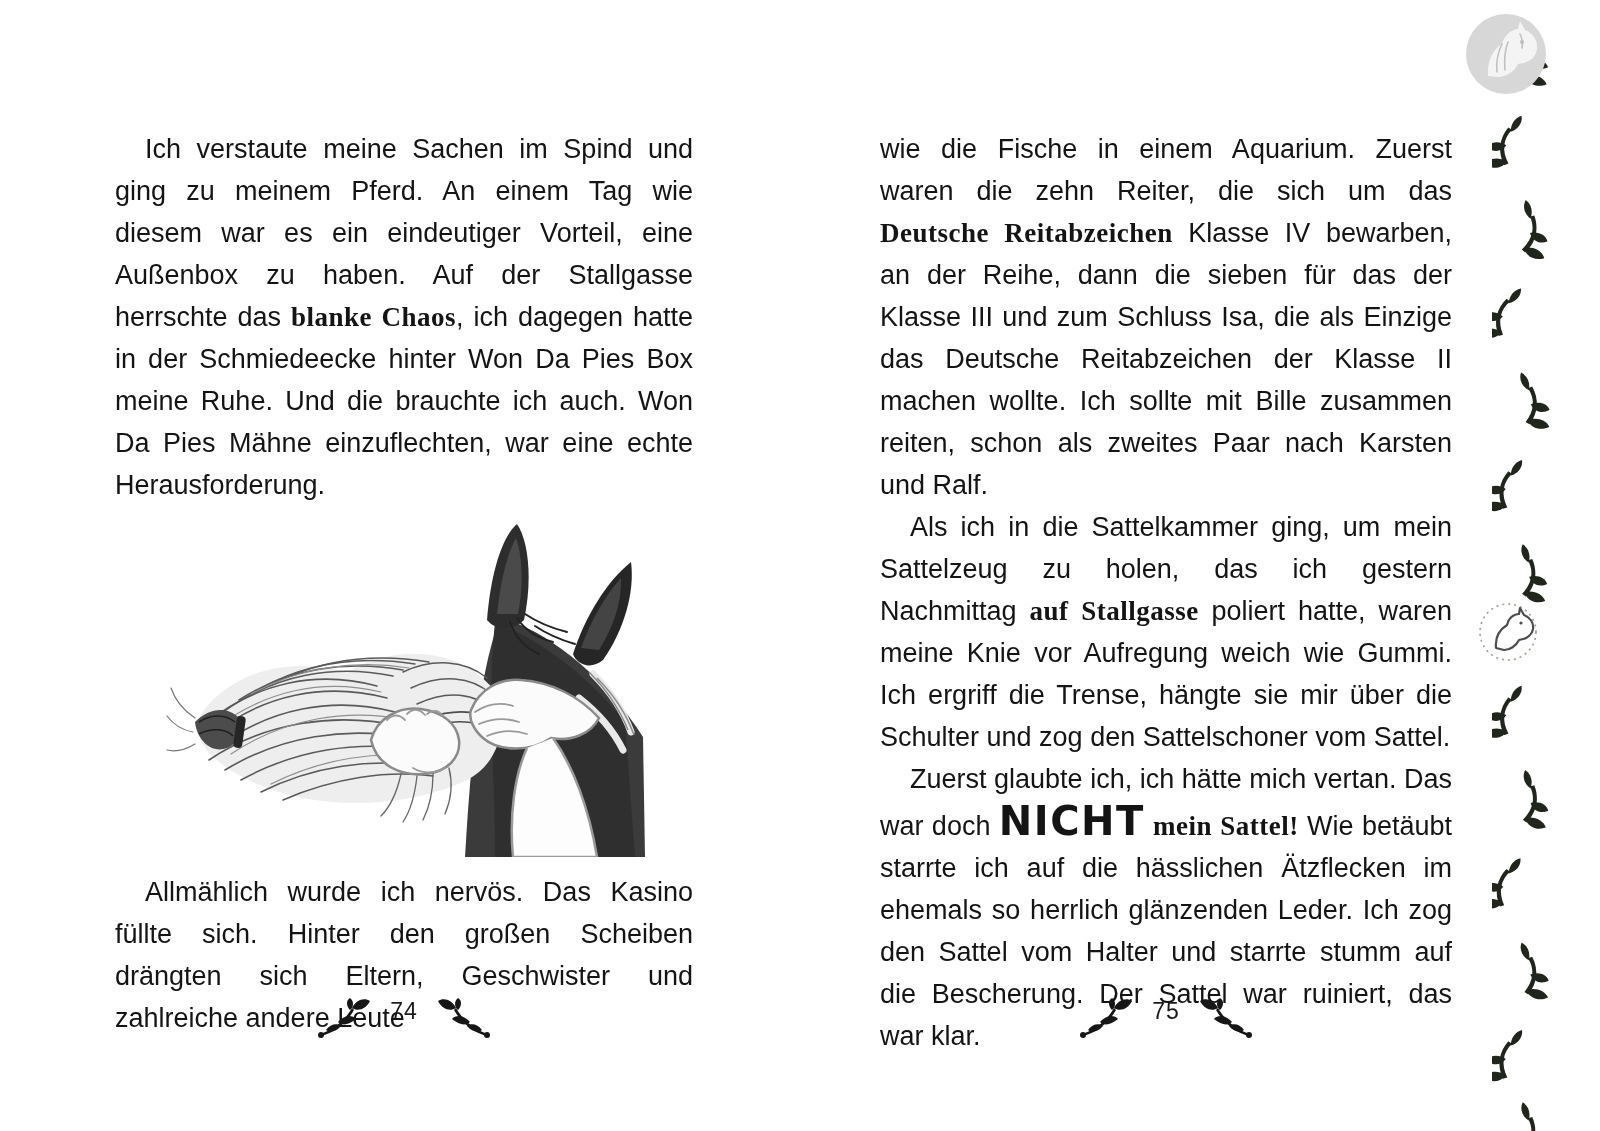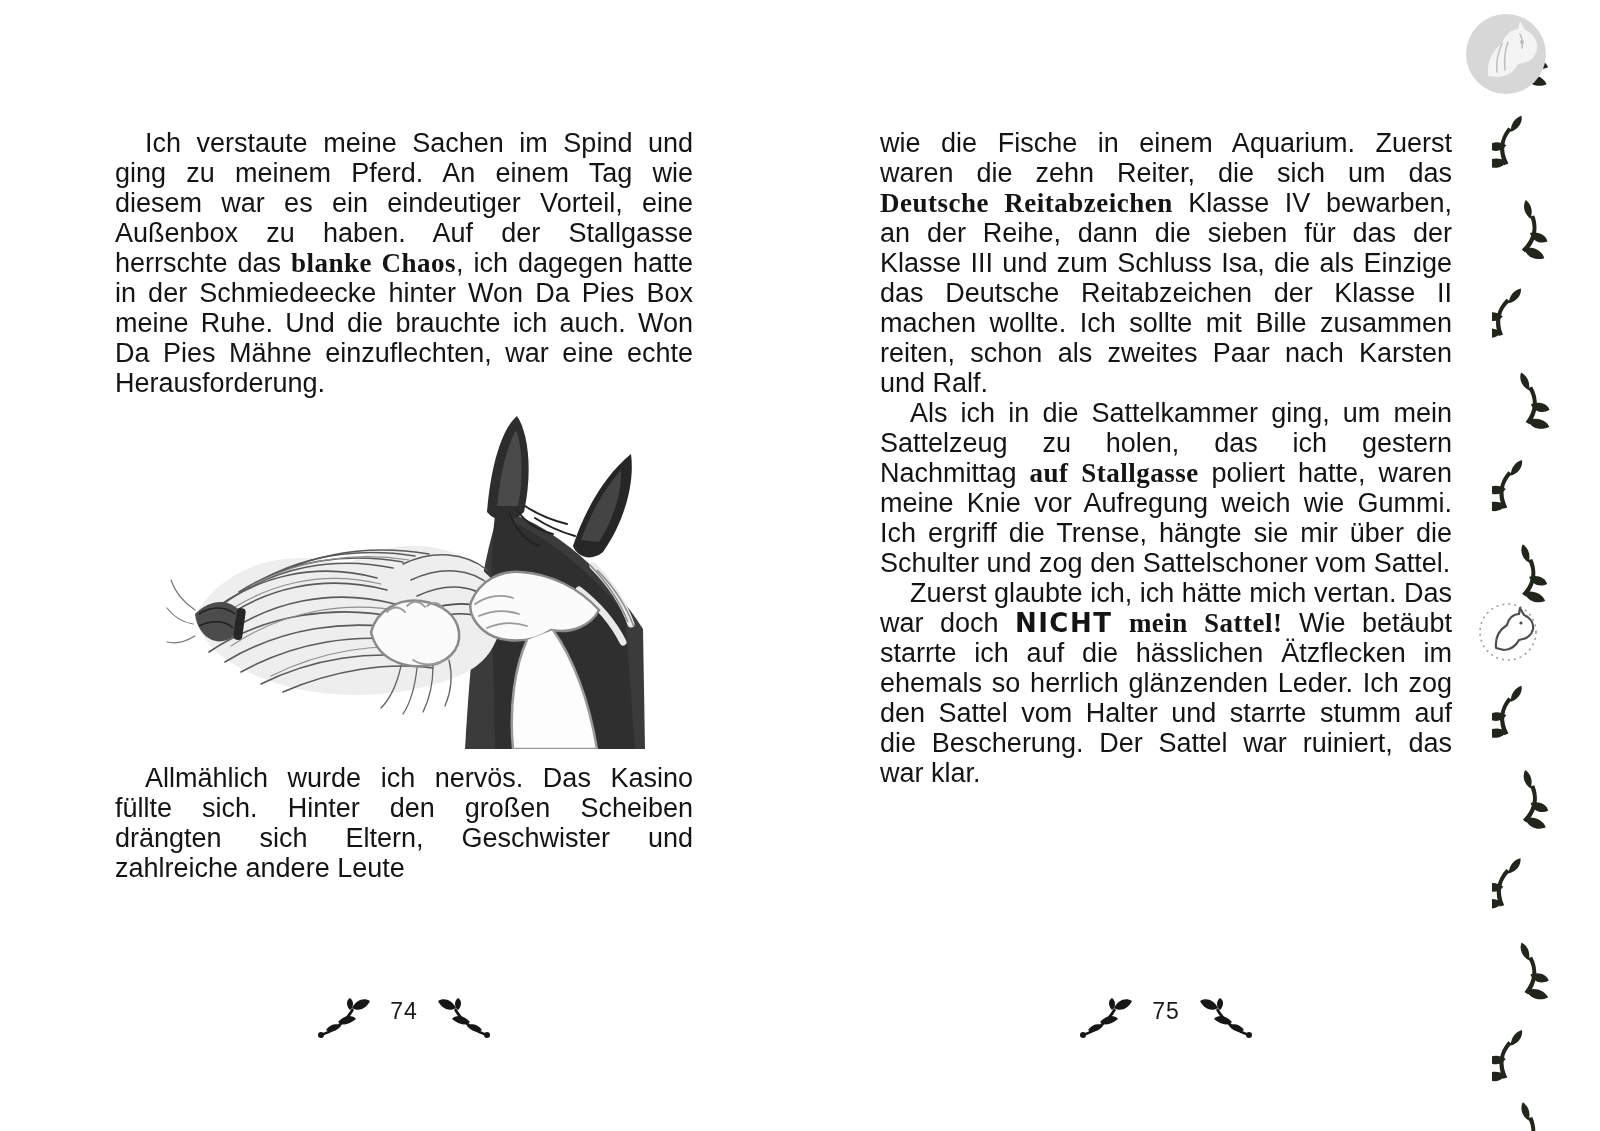--- a/index.html
+++ b/index.html
@@ -10,34 +10,34 @@
     font-family:"Liberation Sans", sans-serif;
     color:#141414;
     overflow:hidden;
   }
   .page-body{position:absolute;top:128px;}
   .page-body.left{left:115px;width:578px;}
   .page-body.right{left:880px;width:572px;}
   .para{
     margin:0;
     font-size:27px;
-    line-height:30px;
+    line-height:42px;
     text-align:justify;
     hyphens:auto;
   }
   .para.indent{text-indent:30px;}
   .seg-handbold{
     font-family:Liberation Serif, serif;
     font-weight:800;
     letter-spacing:.5px;
   }
   .seg-shout{
     font-family:"DejaVu Sans", sans-serif;
     font-weight:800;
-    font-size:26px;
+    font-size:40px;
     letter-spacing:1.5px;
   }
   figure.illustration{
     margin:16px 30px 14px 50px;
     width:480px;height:335px;
   }
   .page-footer{
     position:absolute;top:998px;height:52px;
     display:flex;align-items:flex-start;justify-content:center;gap:16px;
   }

